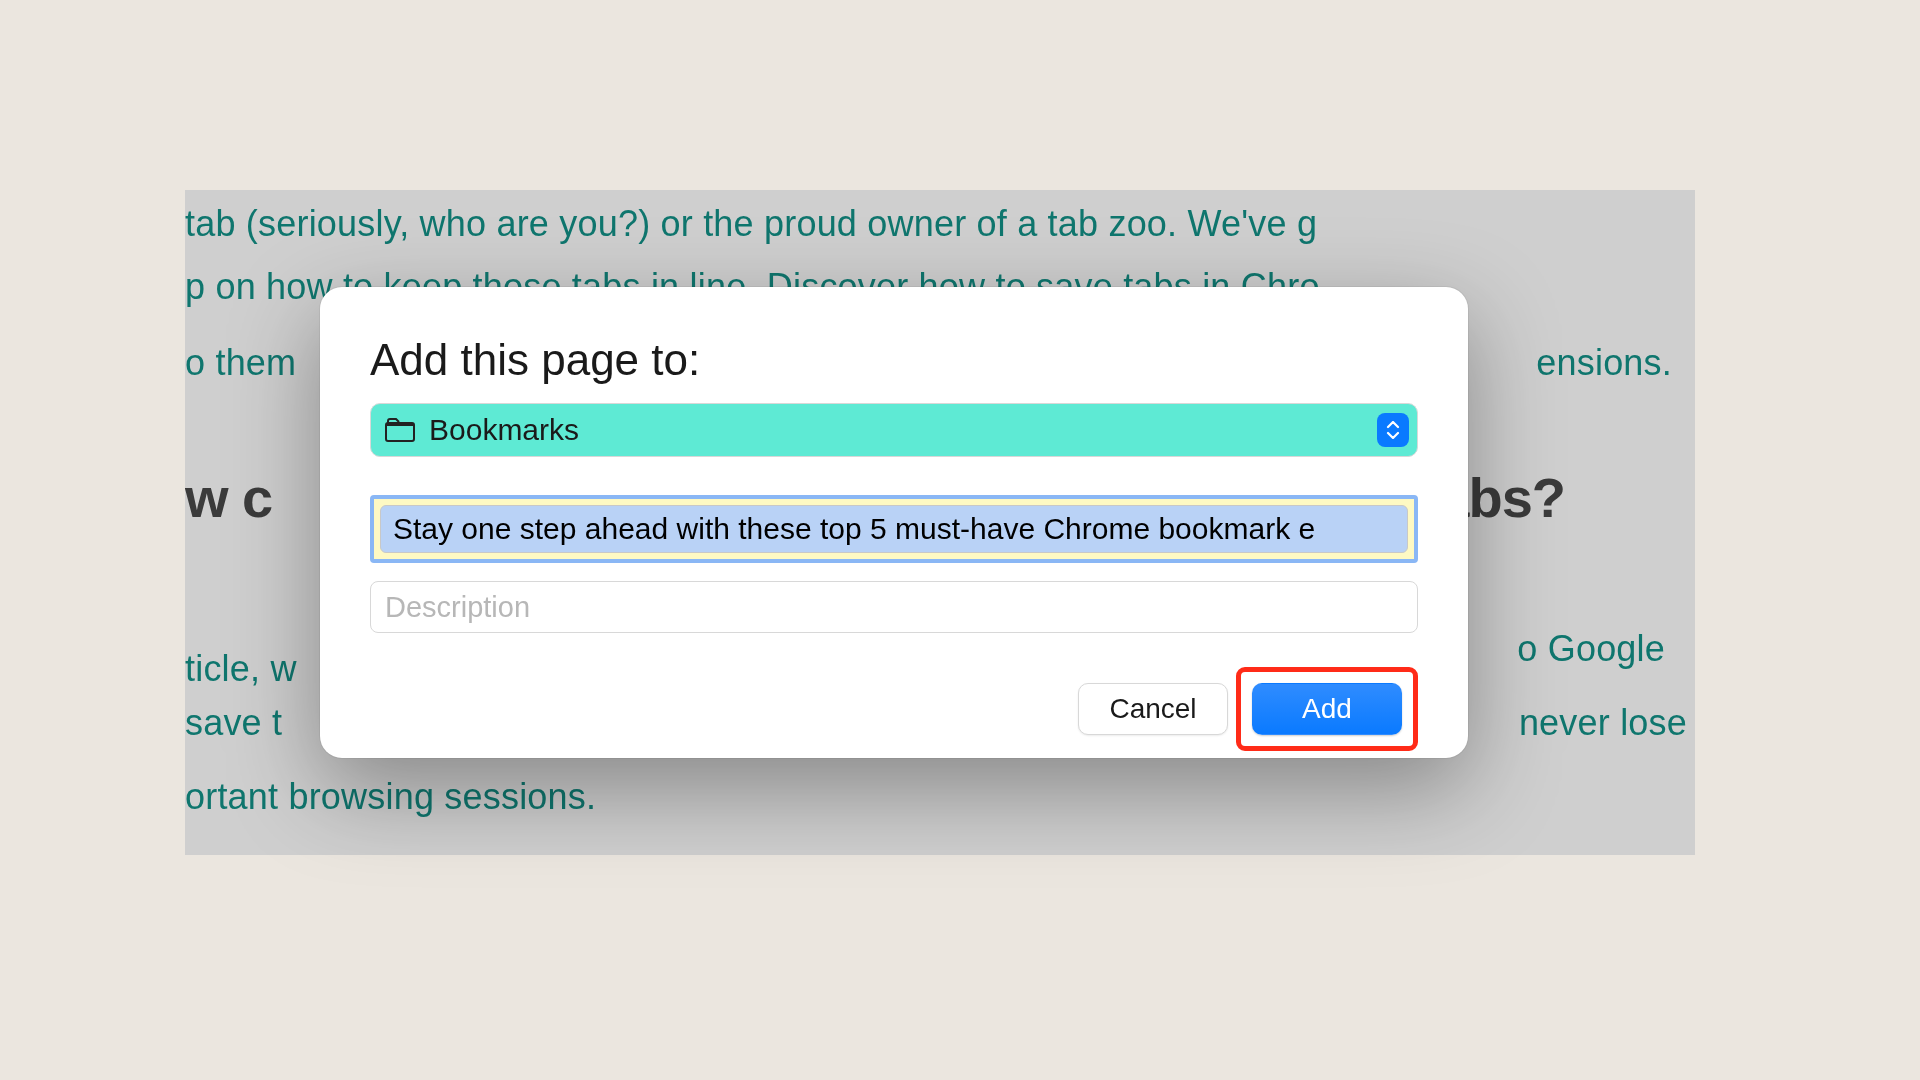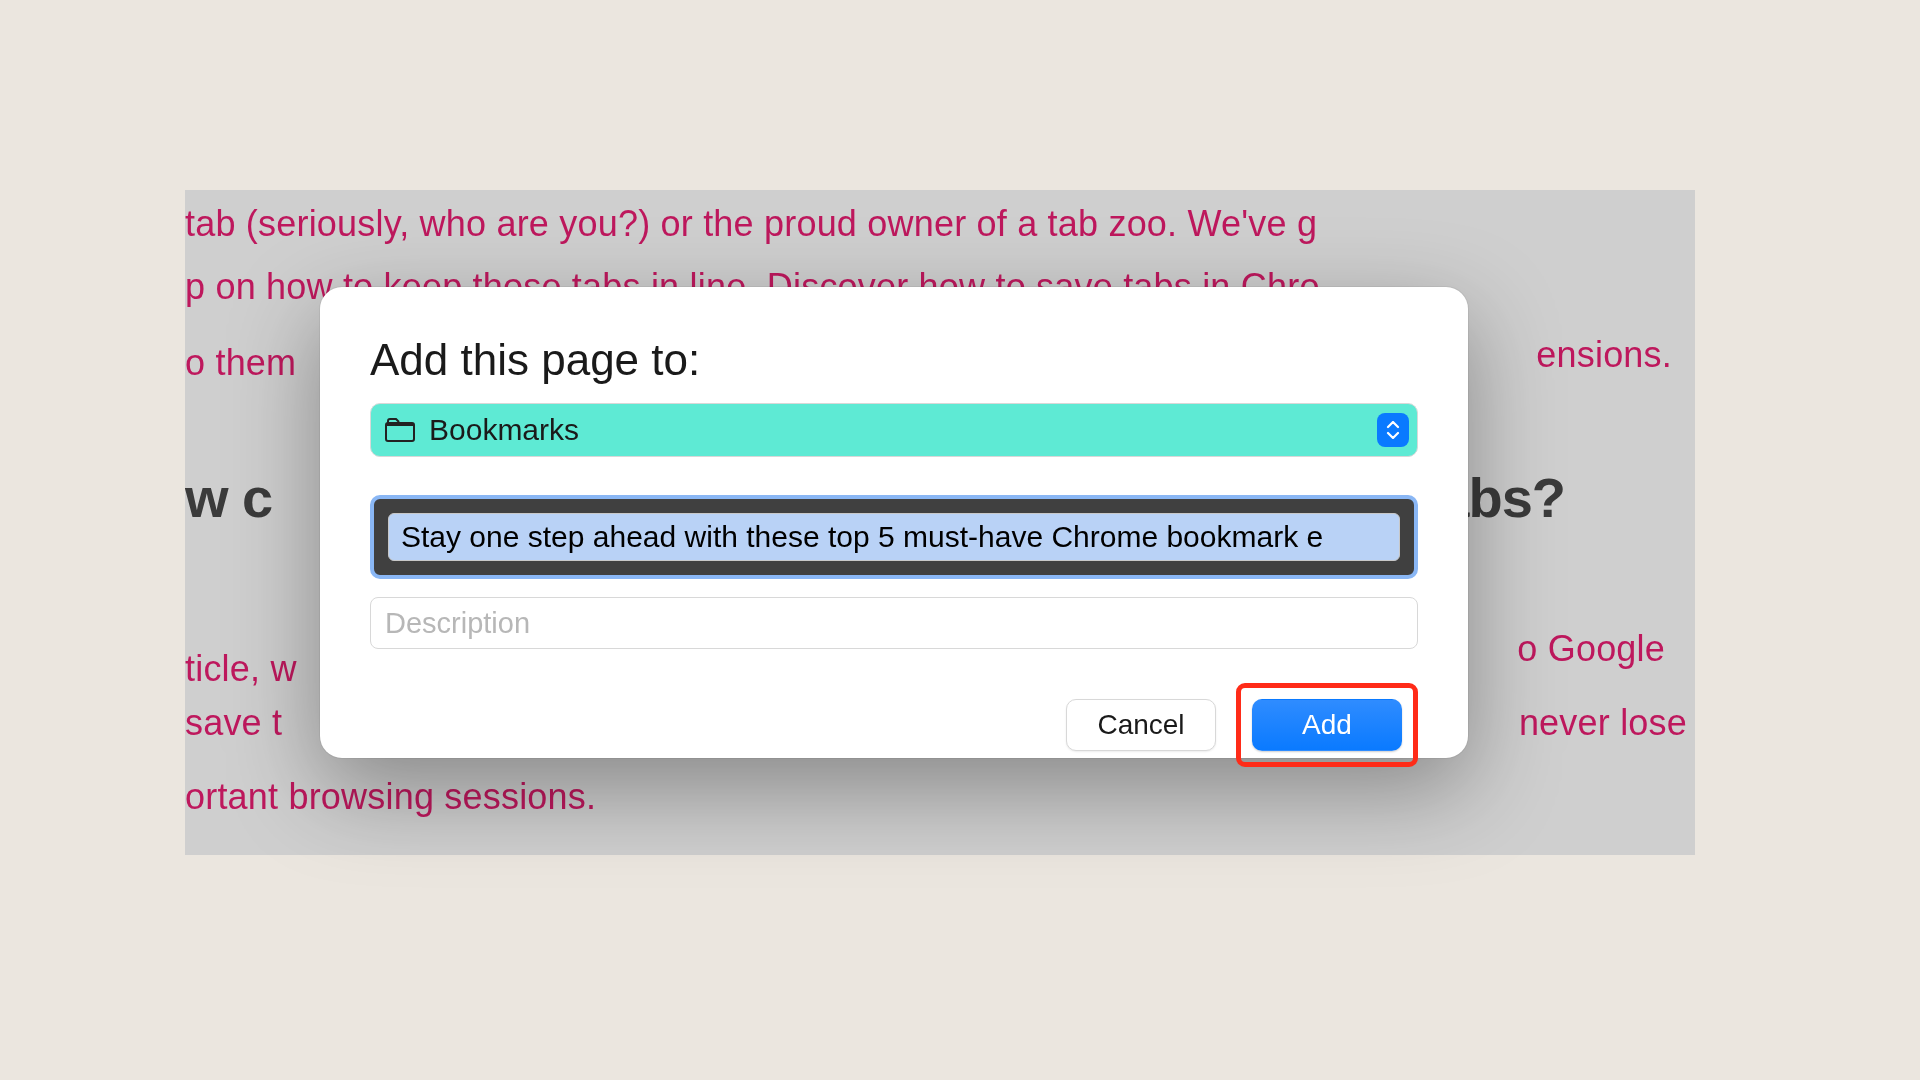--- a/index.html
+++ b/index.html
@@ -15,21 +15,21 @@
       position: absolute;
       left: 185px;
       top: 190px;
       width: 1510px;
       height: 665px;
       background: #cfcfcf;
       overflow: hidden;
     }
     .bg-text {
       position: absolute;
-      color: #be185d;
+      color: #0f766e;
       font-size: 36px;
       line-height: 1.6;
       letter-spacing: 0.2px;
       white-space: nowrap;
     }
     .bg-heading {
       position: absolute;
       color: #3b3b3b;
       font-size: 56px;
       font-weight: 800;
@@ -81,23 +81,23 @@
       border-radius: 8px;
       display: flex;
       flex-direction: column;
       align-items: center;
       justify-content: center;
       gap: 2px;
     }
     .stepper svg { display: block; }
     .title-input-wrap {
       border: 4px solid #8ab7f5;
-      border-radius: 10px;
-      padding: 14px;
-      background: #404040;
+      border-radius: 4px;
+      padding: 6px;
+      background: #fef9c3;
       margin-bottom: 18px;
     }
     .title-input {
       width: 100%;
       height: 48px;
       border: 1px solid #c8c8c8;
       border-radius: 6px;
       background: #b9d2f6;
       font-size: 30px;
       color: #000;
@@ -116,21 +116,21 @@
       color: #000;
       padding: 0 14px;
       outline: none;
       font-family: inherit;
       margin-bottom: 34px;
     }
     .desc-input::placeholder { color: #b7b7b7; }
     .button-row {
       display: flex;
       justify-content: flex-end;
-      gap: 20px;
+      gap: 8px;
       align-items: center;
     }
     .btn {
       height: 52px;
       min-width: 150px;
       border-radius: 10px;
       font-size: 28px;
       display: flex;
       align-items: center;
       justify-content: center;
@@ -154,21 +154,21 @@
       border-radius: 9px;
     }
   </style>
 </head>
 <body>
 
 <div class="screenshot-frame">
   <div class="bg-text" style="left:0; top:5px;">tab (seriously, who are you?) or the proud owner of a tab zoo. We've g</div>
   <div class="bg-text" style="left:0; top:68px;">p on how to keep those tabs in line. Discover how to save tabs in Chro</div>
   <div class="bg-text" style="left:0; top:144px;">o them</div>
-  <div class="bg-text" style="right:23px; top:136px;">ensions.</div>
+  <div class="bg-text" style="right:23px; top:144px;">ensions.</div>
   <div class="bg-heading" style="left:0; top:275px;">w c</div>
   <div class="bg-heading" style="right:130px; top:275px;">abs?</div>
   <div class="bg-text" style="left:0; top:430px;margin-top:20px;">ticle, w</div>
   <div class="bg-text" style="right:30px; top:430px;">o Google</div>
   <div class="bg-text" style="left:0; top:504px;"> save t</div>
   <div class="bg-text" style="right:8px; top:504px;"> never lose</div>
   <div class="bg-text" style="left:0; top:578px;">ortant browsing sessions.</div>
 </div>
 
 <div class="dialog">

